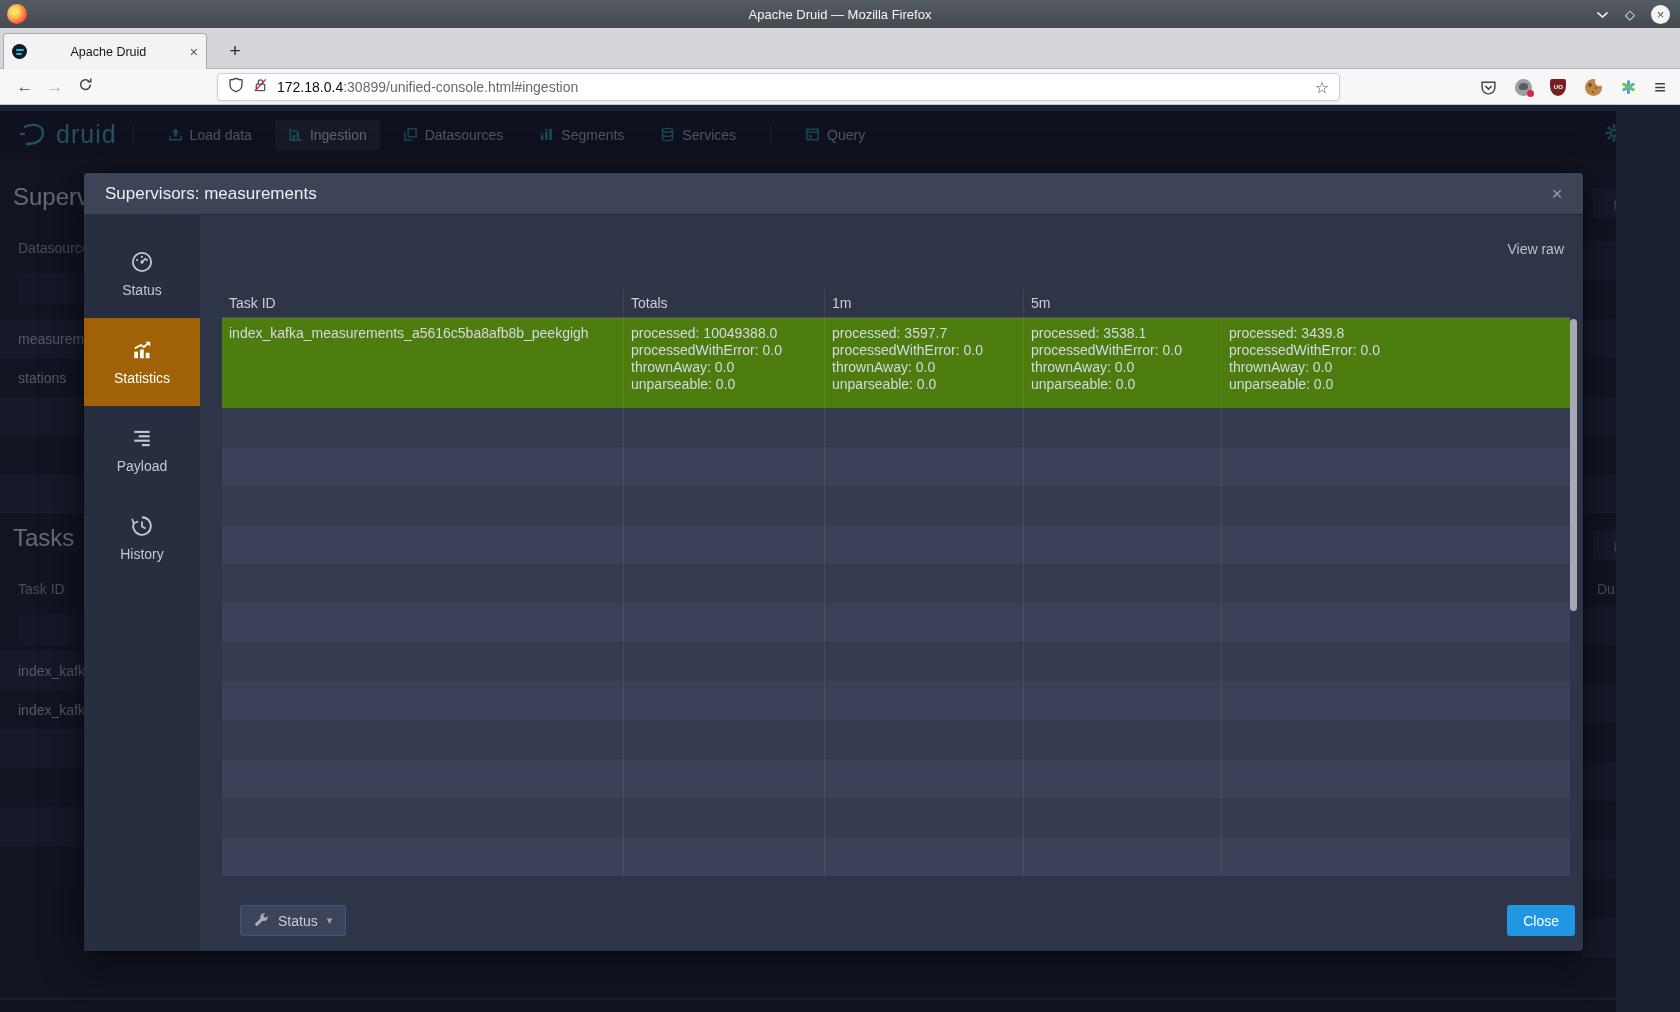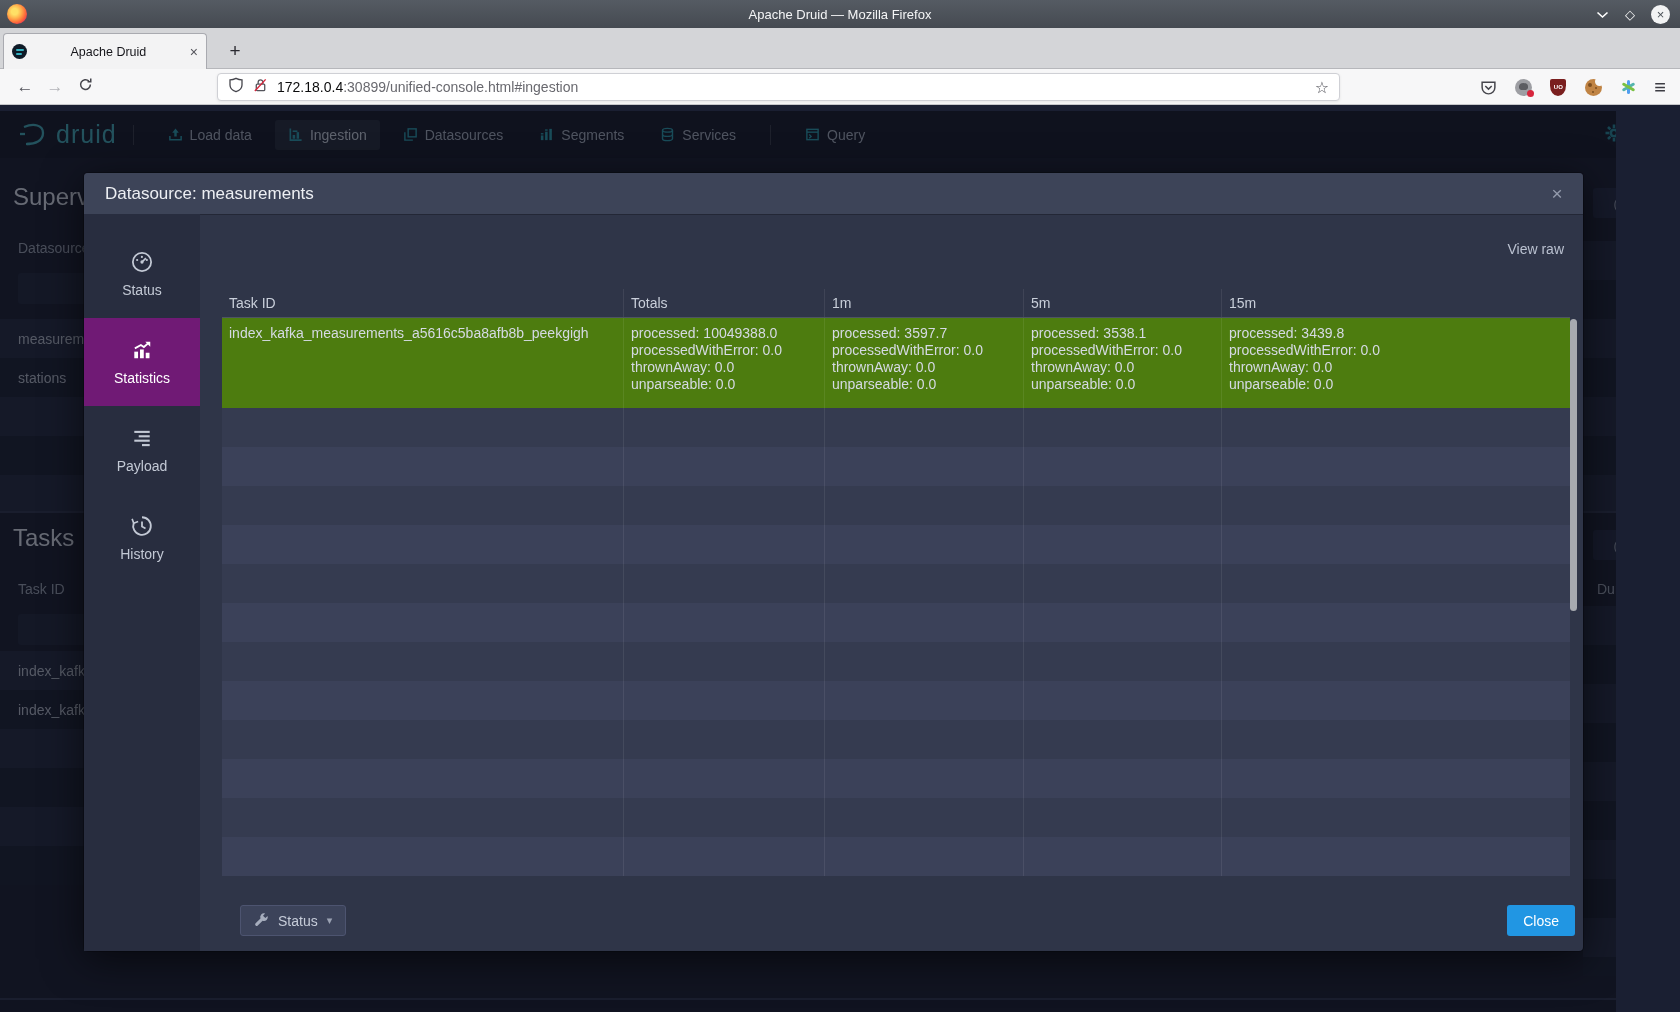--- a/index.html
+++ b/index.html
@@ -94,21 +94,21 @@
     border-radius:4px; box-shadow:0 0 0 1px rgba(0,0,0,.25), 0 8px 40px rgba(0,0,0,.6); }
   .modal-header { position:absolute; left:0; top:0; width:100%; height:41px; background:#3d4458;
     border-radius:4px 4px 0 0; display:flex; align-items:center; box-shadow:0 1px 0 rgba(0,0,0,.25); }
   .modal-title { margin-left:21px; font-size:17px; color:#edeff3; }
   .modal-x { position:absolute; right:14px; top:9px; width:24px; height:24px; color:#949bac;
     font-size:19px; display:flex; align-items:center; justify-content:center; border-radius:3px; }
   .side-tabs { position:absolute; left:0; top:41px; width:116px; height:737px; background:#282d3f; }
   .side-tab { height:88px; display:flex; flex-direction:column; align-items:center; justify-content:center;
     gap:9px; color:#c3c9d5; font-size:14px; }
   .side-tabs .pad { height:16px; }
-  .side-tab.active { background:#701a75; color:#fff; }
+  .side-tab.active { background:#a16207; color:#fff; }
   .side-tab .sicon { display:flex; }
 
   .modal-content { position:absolute; left:116px; top:41px; width:1383px; height:737px; }
   .view-raw { position:absolute; top:27px; right:19px; font-size:14px; color:#bac1d0; }
   .stats-table { position:absolute; left:22px; top:75px; width:1355px; }
   .trow { display:flex; width:1348px; }
   .thead { height:29px; border-bottom:1px solid rgba(255,255,255,.15); }
   .thead .tcell { color:#c9cfda; font-size:14px; padding-top:6px; }
   .tcell { padding:7px 8px 0 7px; font-size:14px; color:#d5dae3; line-height:17px; overflow:hidden; }
   .c0 { width:401px; } .c1 { width:201px; } .c2 { width:199px; } .c3 { width:198px; } .c4 { flex:1; }
@@ -336,21 +336,21 @@
       <div class="abs stripes" style="left:0; top:618px; width:300px; height:156px;"></div>
       <div class="abs stripes" style="left:1583px; top:495px; width:97px; height:370px;"></div>
       <div class="abs bg-divider" style="left:0; top:887px; width:1680px;"></div>
       <div class="abs" style="left:0; top:889px; width:1680px; height:18px; background:#171c2f;"></div>
     </div>
 
     <div class="backdrop"></div>
 
     <div class="modal">
       <div class="modal-header">
-        <span class="modal-title">Datasource: measurements</span>
+        <span class="modal-title">Supervisors: measurements</span>
         <span class="modal-x">×</span>
       </div>
 
       <div class="side-tabs">
         <div class="pad"></div>
         <div class="side-tab">
           <span class="sicon">
             <svg width="22" height="22" viewBox="0 0 20 20">
                 <circle cx="10" cy="10" r="8.3" fill="none" stroke="currentColor" stroke-width="1.6"></circle>
                 <circle cx="10" cy="10" r="1.5" fill="currentColor"></circle>
@@ -399,21 +399,20 @@
 
       <div class="modal-content">
         <span class="view-raw">View raw</span>
 
         <div class="stats-table">
           <div class="trow thead">
             <div class="tcell c0">Task ID</div>
             <div class="tcell c1">Totals</div>
             <div class="tcell c2">1m</div>
             <div class="tcell c3">5m</div>
-            <div class="tcell c4">15m</div>
           </div>
           <div class="trow data">
             <div class="tcell c0">index_kafka_measurements_a5616c5ba8afb8b_peekgigh</div>
             <div class="tcell c1 cell-totals">
                 <div>processed: 10049388.0</div>
                 <div>processedWithError: 0.0</div>
                 <div>thrownAway: 0.0</div>
                 <div>unparseable: 0.0</div>
               </div>
             <div class="tcell c2 cell-m1">

